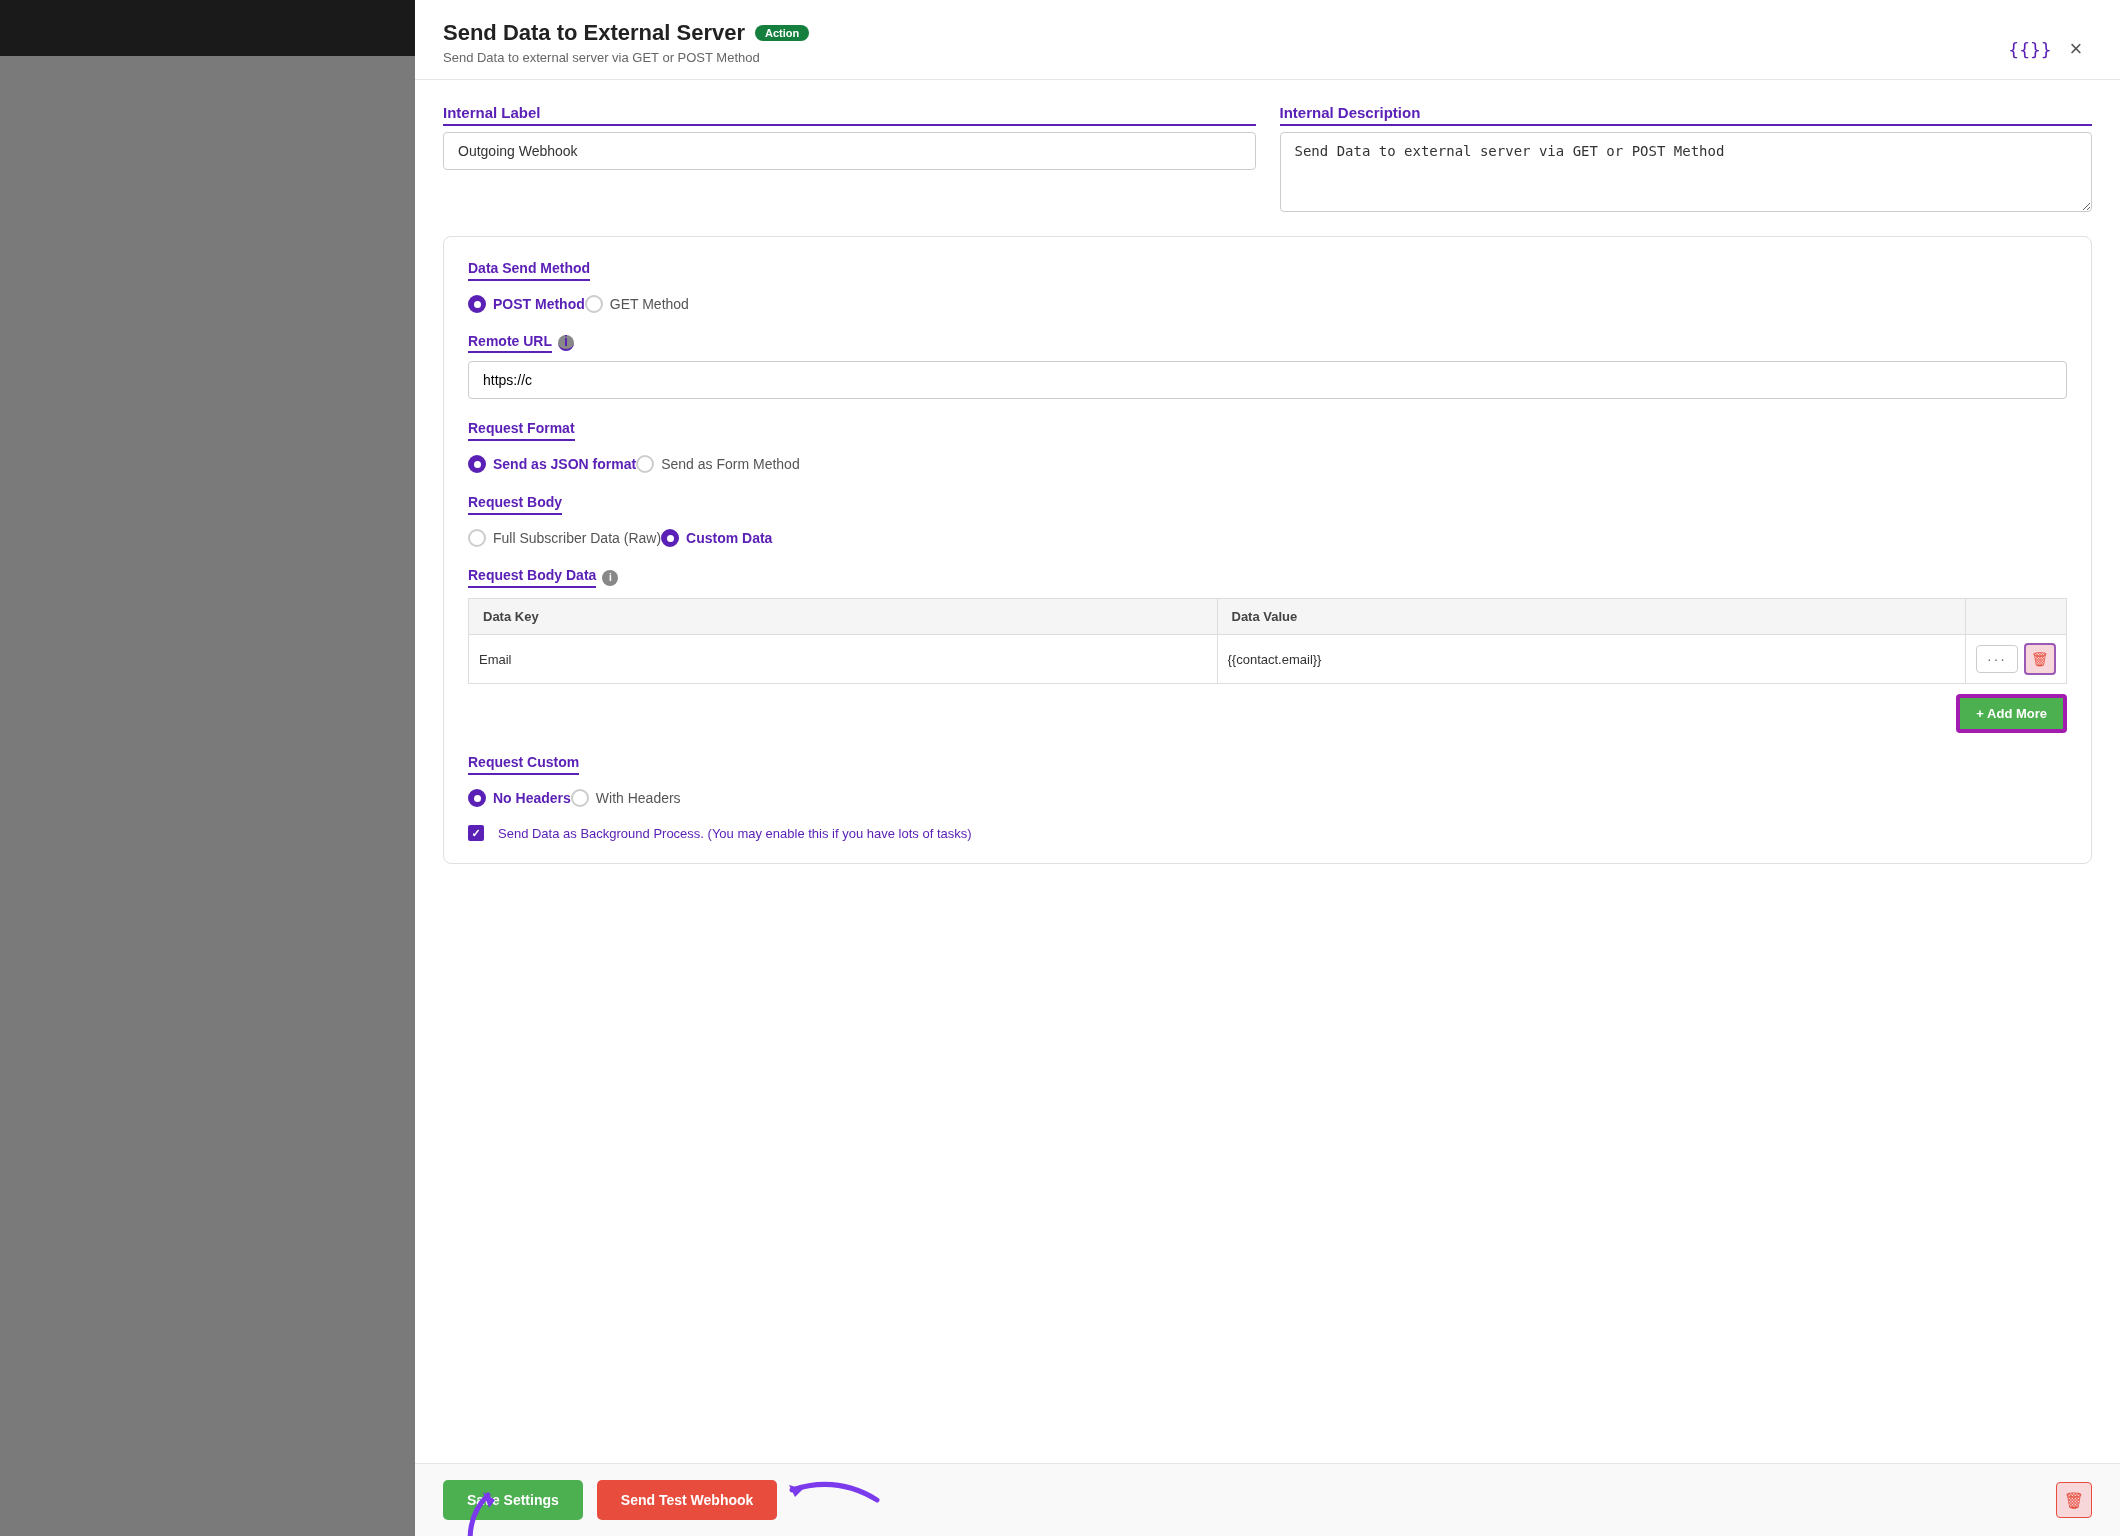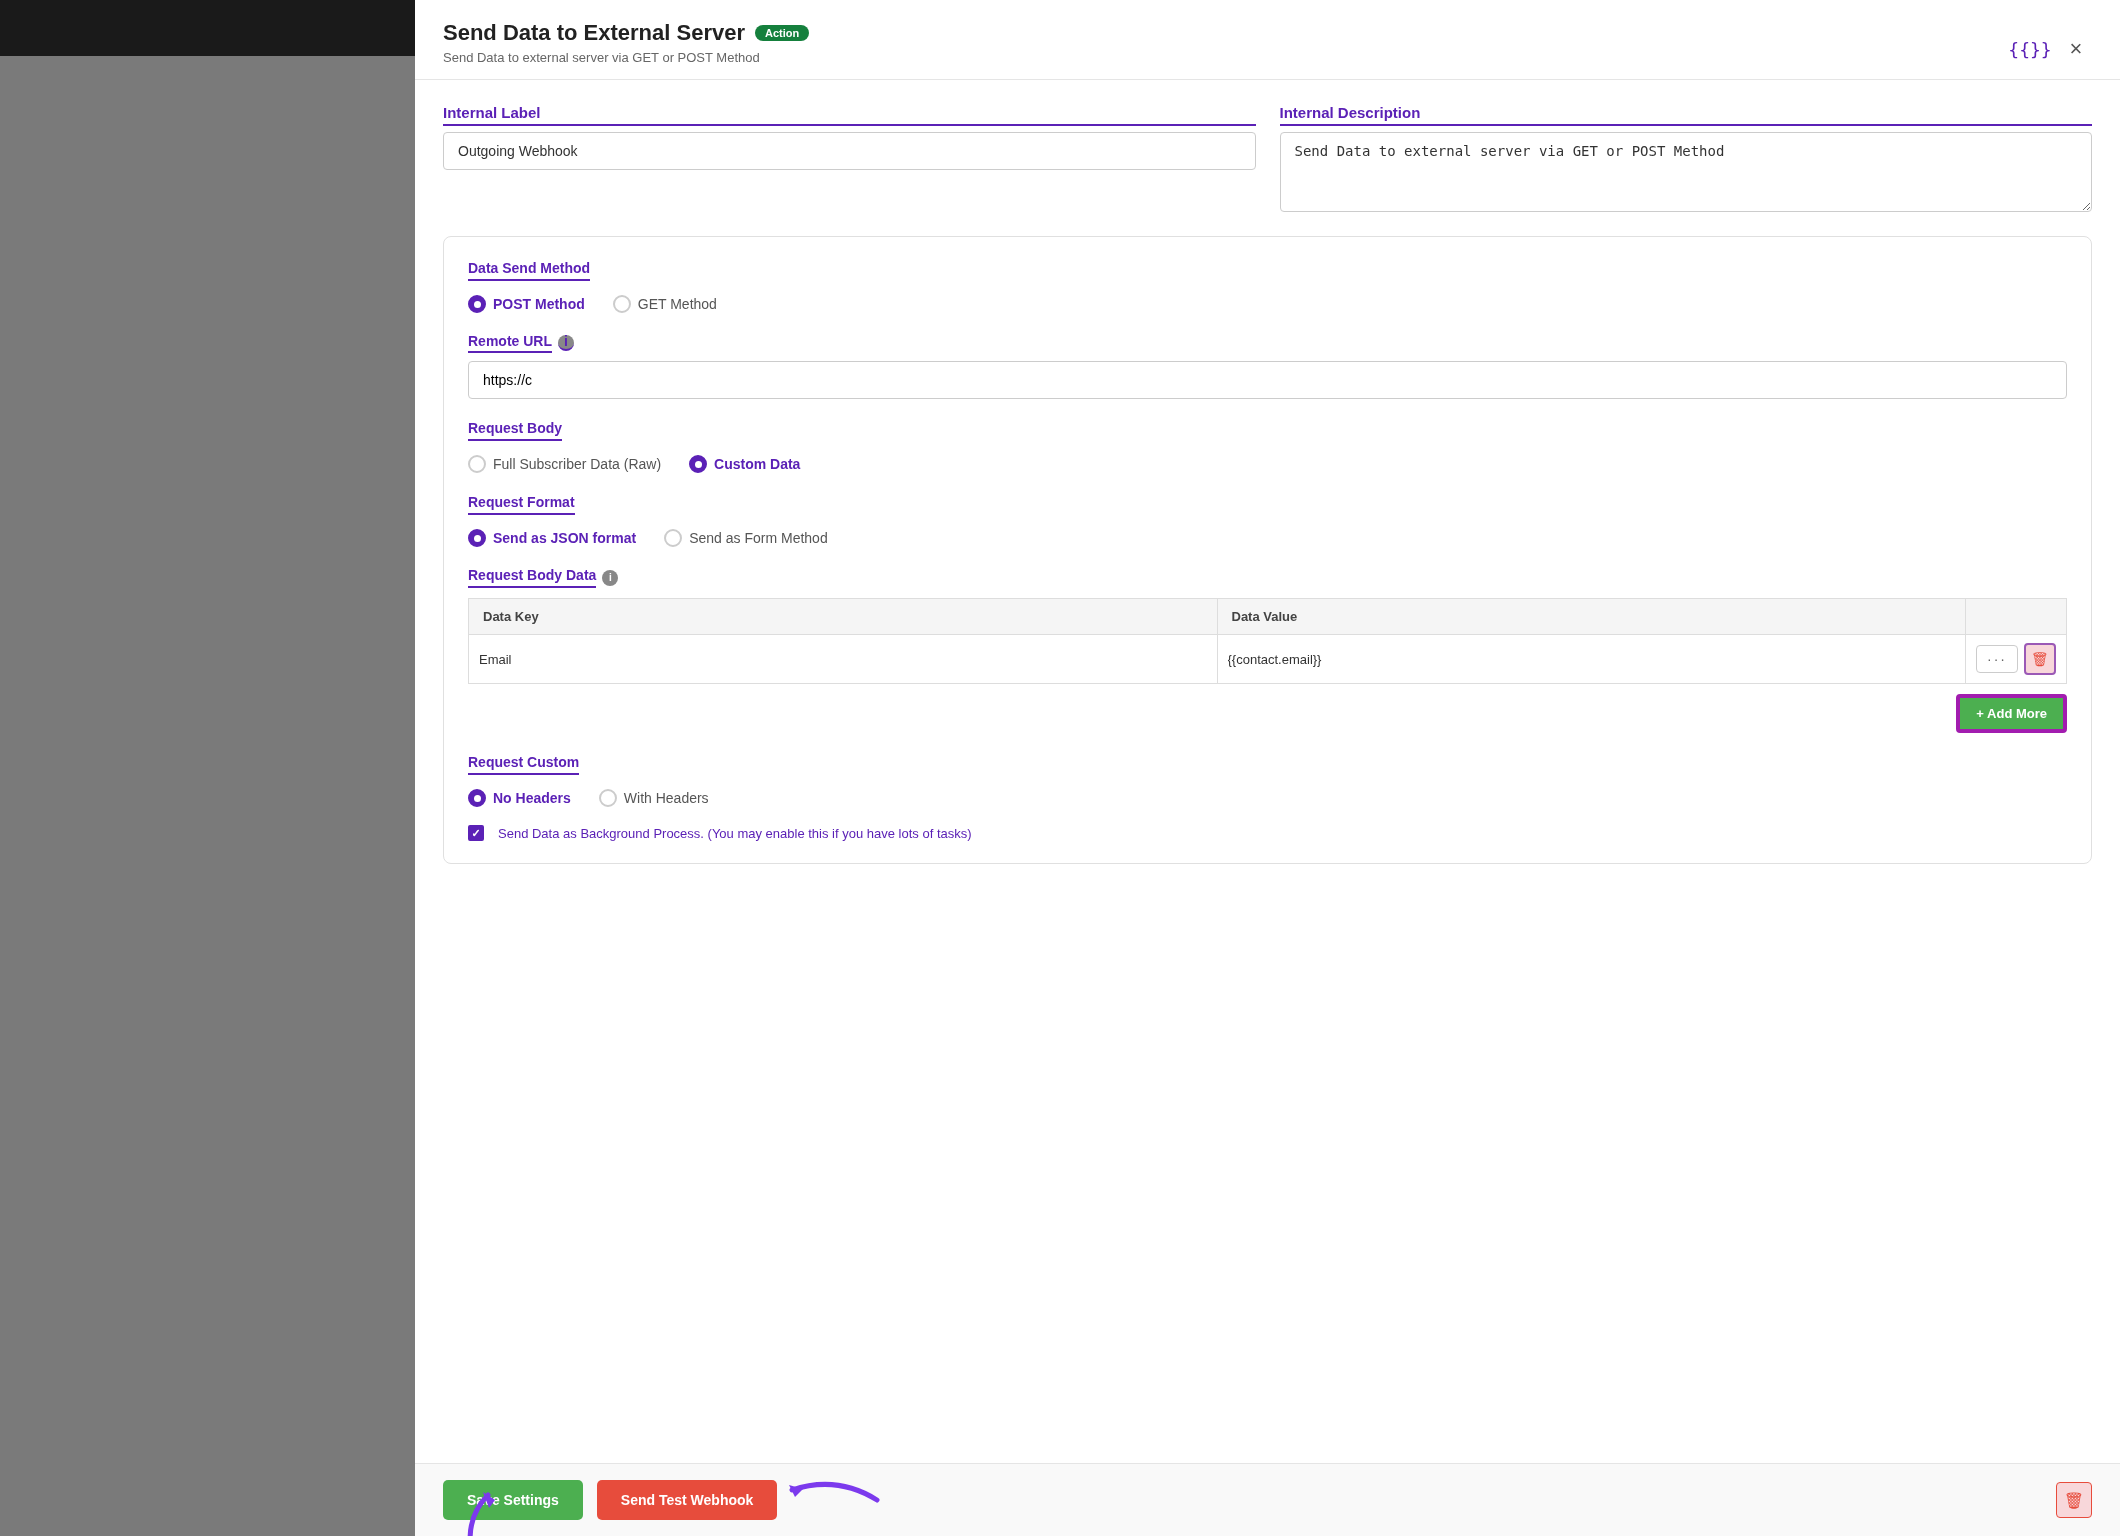--- a/index.html
+++ b/index.html
@@ -151,21 +151,20 @@
       border-bottom: 2px solid #5b21b6;
       padding-bottom: 3px;
       margin-bottom: 14px;
       display: inline-block;
     }
 
     
     .radio-group {
       display: flex;
       align-items: center;
-      gap: 28px;
       margin-bottom: 18px;
     }
     .radio-item {
       display: flex;
       align-items: center;
       gap: 7px;
       font-size: 14px;
       cursor: pointer;
     }
     .radio-circle {
@@ -437,43 +436,43 @@
 
       <div style="margin-bottom:20px;">
         <div class="remote-url-label">
           <span>Remote URL</span>
           <span class="info-icon">i</span>
         </div>
         <input class="text-input" type="text" style="color: #000000;" placeholder="https://c" value="https://c">
       </div>
 
       <div style="margin-bottom:20px;">
+        <div class="section-title">Request Format</div>
+        <div class="radio-group">
+          <label class="radio-item">
+            <div class="radio-circle active"></div>
+            <span class="radio-label-active">Send as JSON format</span>
+          </label>
+          <label class="radio-item">
+            <div class="radio-circle"></div>
+            <span class="radio-label-inactive">Send as Form Method</span>
+          </label>
+        </div>
+      </div>
+
+      <div style="margin-bottom:20px;">
         <div class="section-title">Request Body</div>
         <div class="radio-group">
           <label class="radio-item">
             <div class="radio-circle"></div>
             <span class="radio-label-inactive">Full Subscriber Data (Raw)</span>
           </label>
           <label class="radio-item">
             <div class="radio-circle active"></div>
             <span class="radio-label-active">Custom Data</span>
-          </label>
-        </div>
-      </div>
-
-      <div style="margin-bottom:20px;">
-        <div class="section-title">Request Format</div>
-        <div class="radio-group">
-          <label class="radio-item">
-            <div class="radio-circle active"></div>
-            <span class="radio-label-active">Send as JSON format</span>
-          </label>
-          <label class="radio-item">
-            <div class="radio-circle"></div>
-            <span class="radio-label-inactive">Send as Form Method</span>
           </label>
         </div>
       </div>
 
       <div style="margin-bottom:20px;">
         <div style="display:flex; align-items:center; gap:6px; margin-bottom:10px;">
           <span class="section-title" style="margin-bottom:0;">Request Body Data</span>
           <span class="info-icon">i</span>
         </div>
         <table class="data-table">

